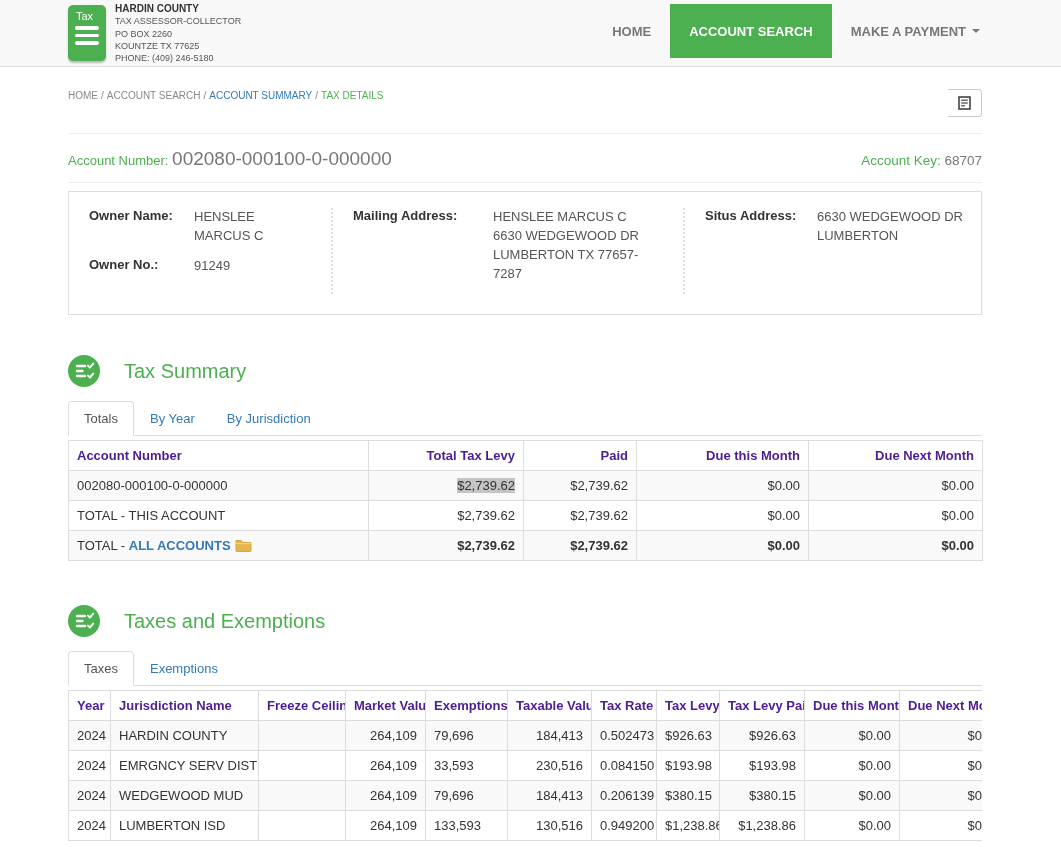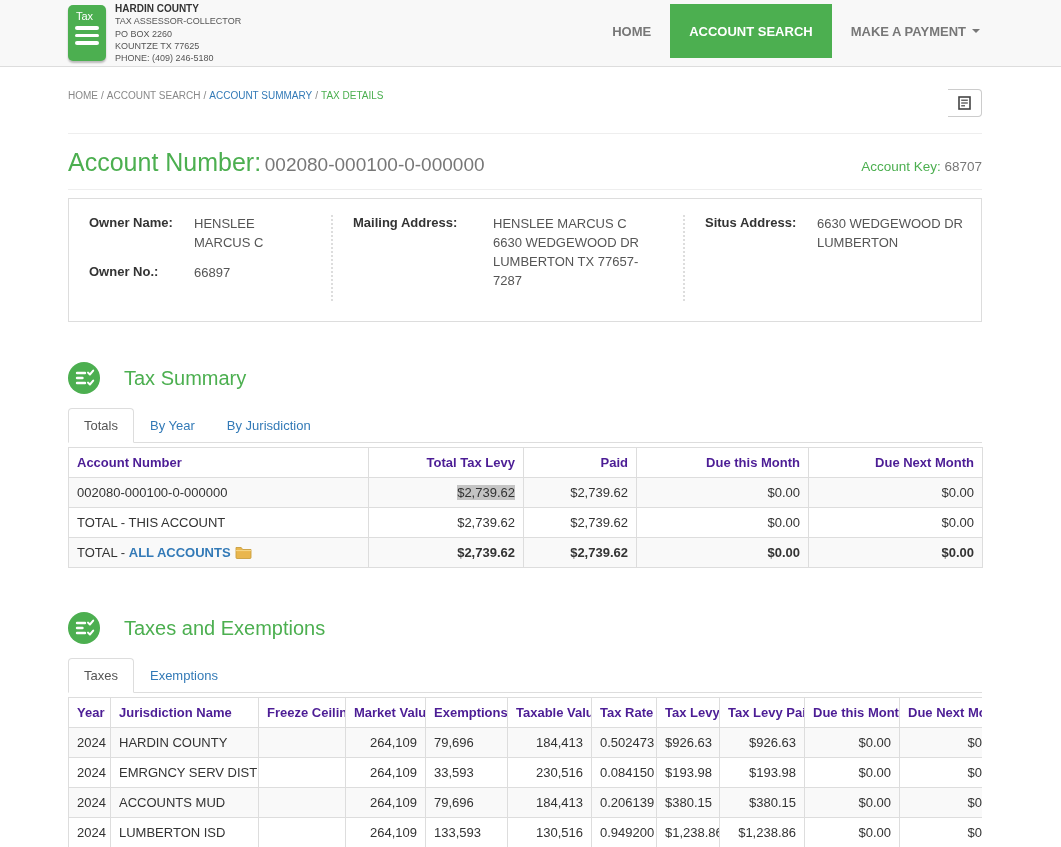--- a/index.html
+++ b/index.html
@@ -33,21 +33,21 @@
   .bc-blue { color:#337AB7 !important; }
   .bc-green { color:#4CAF50; }
   .bc-sep { margin:0 3px; color:#888; }
   .btn-group { display:flex; margin-top:2px; }
   .btn { background:#fff; border:1px solid #ccc; color:#333; font-size:13px; padding:6px 12px; display:flex; align-items:center; gap:6px; cursor:pointer; font-family:inherit; }
   .btn-left { border-radius:4px 0 0 4px; }
   .btn-right { border-left:none; border-radius:0 4px 4px 0; padding:6px 10px; }
   .rule { border:none; border-top:1px solid #eee; margin:0; }
   .rule-1 { margin-top:16px; }
   .account-row { display:flex; justify-content:space-between; align-items:baseline; margin:14px 0 12px; }
-  .acct-label { color:#4CAF50; font-size:25px; }
+  .acct-label { color:#4CAF50; font-size:13px; }
   .acct-value { color:#777; font-size:19px; }
   .key-label { color:#4CAF50; font-size:13.5px; }
   .key-value { color:#777; font-size:13.5px; }
   
   .owner-box { border:1px solid #ddd; display:flex; padding:16px 0 20px; margin-top:8px; background:#fff; }
   .owner-col { padding:0 18px 0 20px; }
   .owner-col + .owner-col { border-left:2px dotted #ddd; }
   .col-1 { flex:0 0 262px; }
   .col-2 { flex:0 0 352px; }
   .col-3 { flex:1; }
@@ -146,21 +146,21 @@
   <hr class="rule">
 
   <div class="owner-box">
     <div class="owner-col col-1">
       <div class="field-row">
         <span class="field-label">Owner Name:</span>
         <span class="field-value">HENSLEE MARCUS C</span>
       </div>
       <div class="field-row">
         <span class="field-label">Owner No.:</span>
-        <span class="field-value">66897</span>
+        <span class="field-value">91249</span>
       </div>
     </div>
     <div class="owner-col col-2">
       <div class="field-row">
         <span class="field-label">Mailing Address:</span>
         <span class="field-value">
           <div>HENSLEE MARCUS C</div>
           <div>6630 WEDGEWOOD DR</div>
           <div>LUMBERTON TX 77657-7287</div>
         </span>
@@ -322,21 +322,21 @@
             <td class="al">33,593</td>
             <td class="ar">230,516</td>
             <td class="ac">0.084150</td>
             <td class="ar">$193.98</td>
             <td class="ar">$193.98</td>
             <td class="ar">$0.00</td>
             <td class="ar">$0.00</td>
           </tr>
           <tr>
             <td class="ac">2024</td>
-            <td class="al">ACCOUNTS MUD</td>
+            <td class="al">WEDGEWOOD MUD</td>
             <td class="al"></td>
             <td class="ar">264,109</td>
             <td class="al">79,696</td>
             <td class="ar">184,413</td>
             <td class="ac">0.206139</td>
             <td class="ar">$380.15</td>
             <td class="ar">$380.15</td>
             <td class="ar">$0.00</td>
             <td class="ar">$0.00</td>
           </tr>

